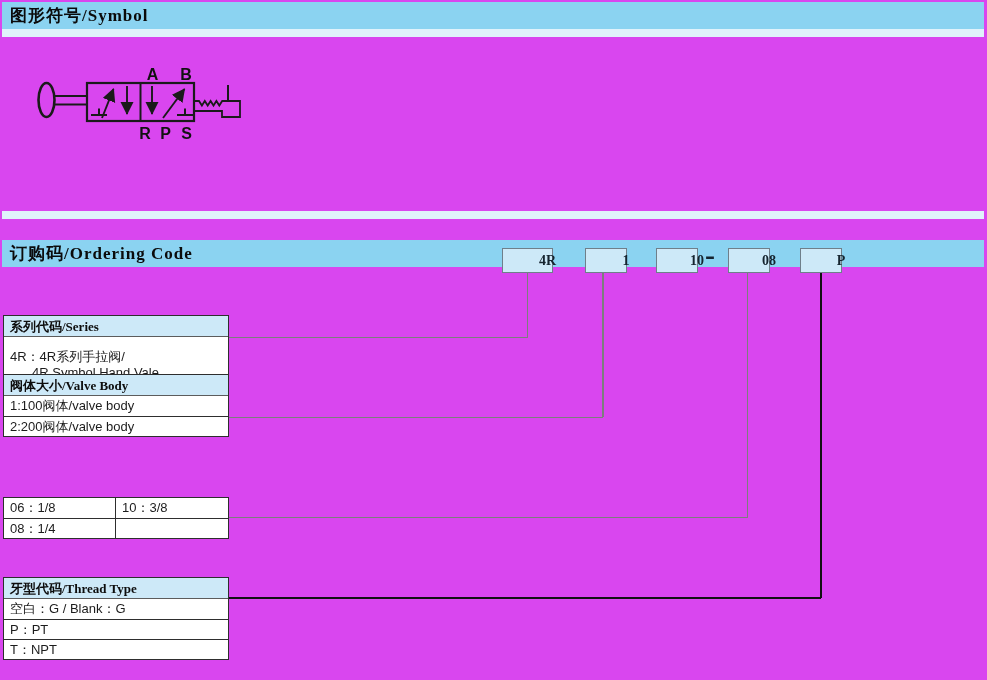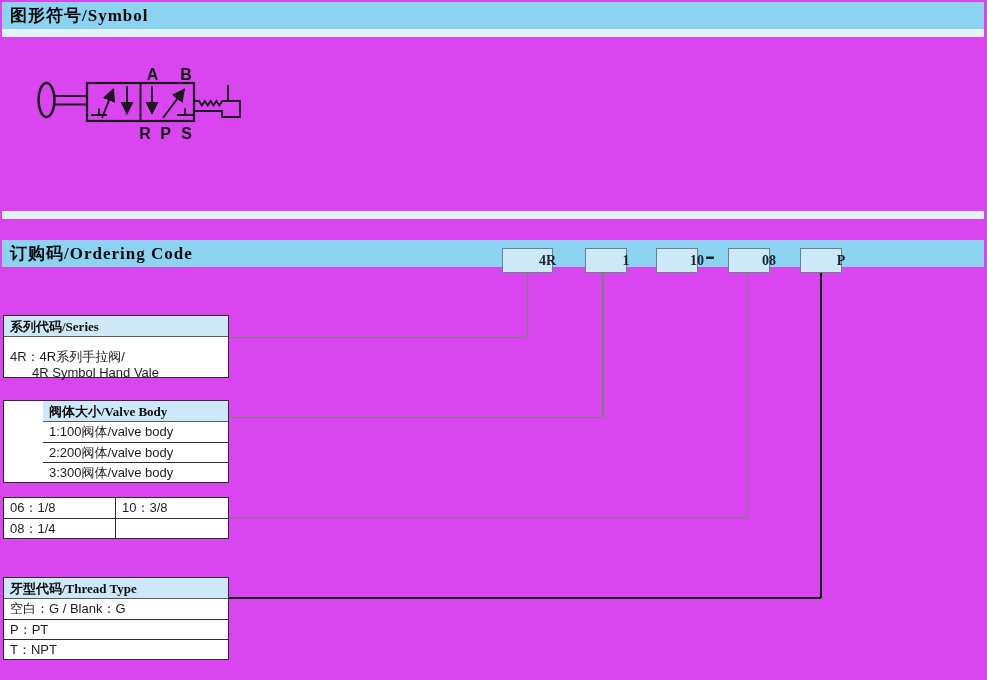--- a/index.html
+++ b/index.html
@@ -132,25 +132,24 @@
   <div class="conn black" style="left:228px; top:596.5px; width:593px; height:2.2px;"></div>
 
   <div class="tbl" style="top:315px;">
     <div class="tbl-h">系列代码/Series</div>
     <div class="tbl-r first tall">
       <div>4R：4R系列手拉阀/</div>
       <div class="indent2">4R Symbol Hand Vale</div>
     </div>
   </div>
 
-  <div class="tbl" style="top:400px;padding-left:39px;">
+  <div class="tbl" style="top:374px;">
     <div class="tbl-h">阀体大小/Valve Body</div>
     <div class="tbl-r first">1:100阀体/valve body</div>
     <div class="tbl-r">2:200阀体/valve body</div>
-    <div class="tbl-r">3:300阀体/valve body</div>
   </div>
 
   <div class="tbl" style="top:497px;">
     <div class="tbl-r first cols">
       <div class="cell c1">06：1/8</div>
       <div class="cell c2">10：3/8</div>
     </div>
     <div class="tbl-r cols">
       <div class="cell c1">08：1/4</div>
       <div class="cell c2"></div>

